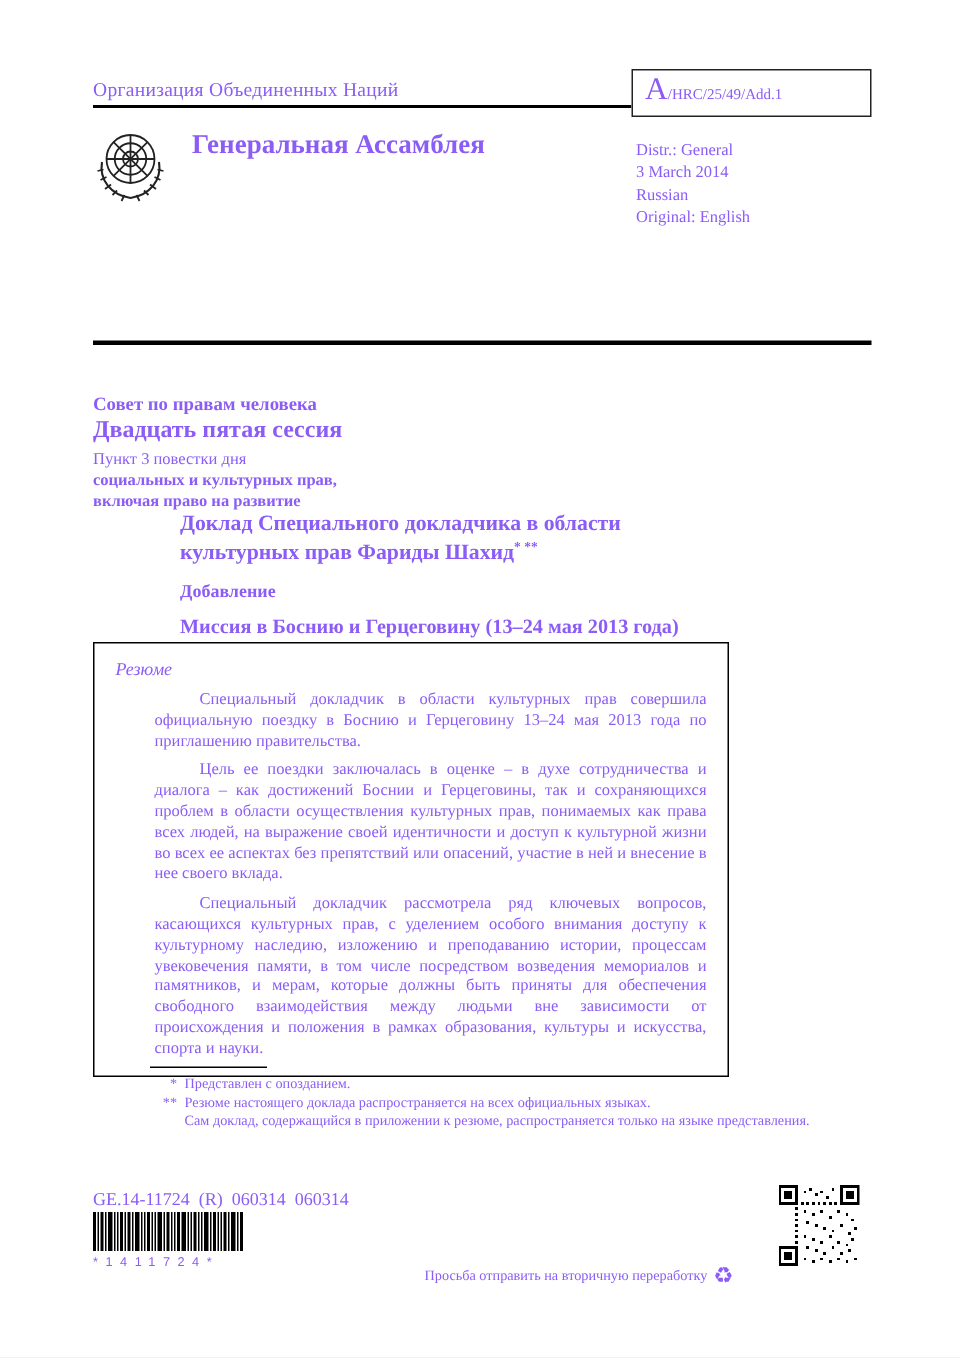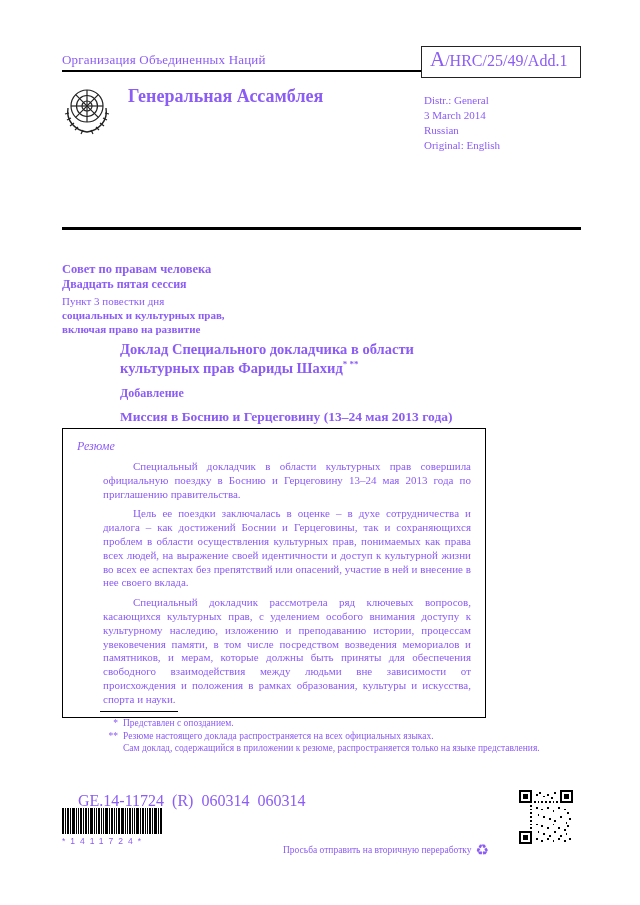--- a/index.html
+++ b/index.html
@@ -10,29 +10,29 @@
     outline:1px solid #c9c9c9; overflow:hidden;
   }
   .org-name { position:absolute; left:62px; top:52px; font-size:13px; letter-spacing:0.2px; }
   .header-rule { position:absolute; left:62px; top:70px; width:359px; height:2px; background:#000; }
   .symbol-box {
     position:absolute; left:421px; top:46px; width:160px; height:32px;
     border:1px solid #222; background:#fff;
     display:flex; align-items:baseline; padding:2px 6px 0 8px;
   }
   .symbol-prefix { font-size:21px; line-height:1; }
-  .symbol-rest { font-size:16px; }
+  .symbol-rest { font-size:10px; }
   .emblem { position:absolute; left:58px; top:80px; }
   .assembly-title { position:absolute; left:128px; top:86px; font-size:18px; font-weight:bold; }
   .distr-block { position:absolute; left:424px; top:93px; font-size:11px; line-height:1.35; }
   .heavy-rule { position:absolute; left:62px; top:227px; width:519px; height:3px; background:#000; }
 
   .session-block { position:absolute; left:62px; top:236px; }
   .council { font-weight:bold; font-size:12.5px; line-height:1.3;margin-top:25px; }
-  .session-name { font-weight:bold; font-size:12px; line-height:1.3; }
+  .session-name { font-weight:bold; font-size:16px; line-height:1.3; }
   .agenda-item { font-size:11px; line-height:1.3; margin-top:1px; }
   .agenda-line { font-weight:bold; font-size:11px; line-height:1.28; }
 
   .title-block { position:absolute; left:120px; top:340px; width:430px; }
   .report-title { font-size:14.5px; font-weight:bold; line-height:1.3; width:345px; }
   .report-title sup { font-size:9px; }
   .addendum { margin-top:8px; font-size:12px; font-weight:bold; }
   .mission { margin-top:8px; font-size:13.5px; font-weight:bold; }
 
   .summary-box {
@@ -44,21 +44,21 @@
     margin:6px 0 0 26px; font-size:11px; line-height:13.8px;
     text-align:justify; text-indent:30px;
   }
 
   .footnote-separator { position:absolute; left:100px; top:711px; width:78px; height:1px; background:#000; }
   .footnotes { position:absolute; left:100px; top:717px; width:472px; font-size:9.5px; line-height:1.32; }
   .footnote { display:flex; }
   .footnote-marker { width:18px; text-align:right; margin-right:5px; flex:none; }
   .footnote-text { white-space:pre-line; }
 
-  .ge-number { position:absolute; left:78px; top:792px; font-size:16px; white-space:pre; }
+  .ge-number { position:absolute; left:62px; top:792px; font-size:12px; white-space:pre; }
   .barcode-wrap { position:absolute; left:62px; top:808px; width:100px; text-align:left; }
   .barcode-text { display:block; margin-top:2px; font-size:8.5px; letter-spacing:5px; font-family:"Liberation Sans", sans-serif; }
   .recycle-line { position:absolute; left:246px; top:841px; width:280px; text-align:center; font-size:9.5px; }
   .recycle-icon { font-size:15px; vertical-align:-2px; margin-left:4px; }
   .qr-wrap { position:absolute; left:519px; top:790px; }
   svg { display:block; }
 </style>
 </head>
 <body>
 

